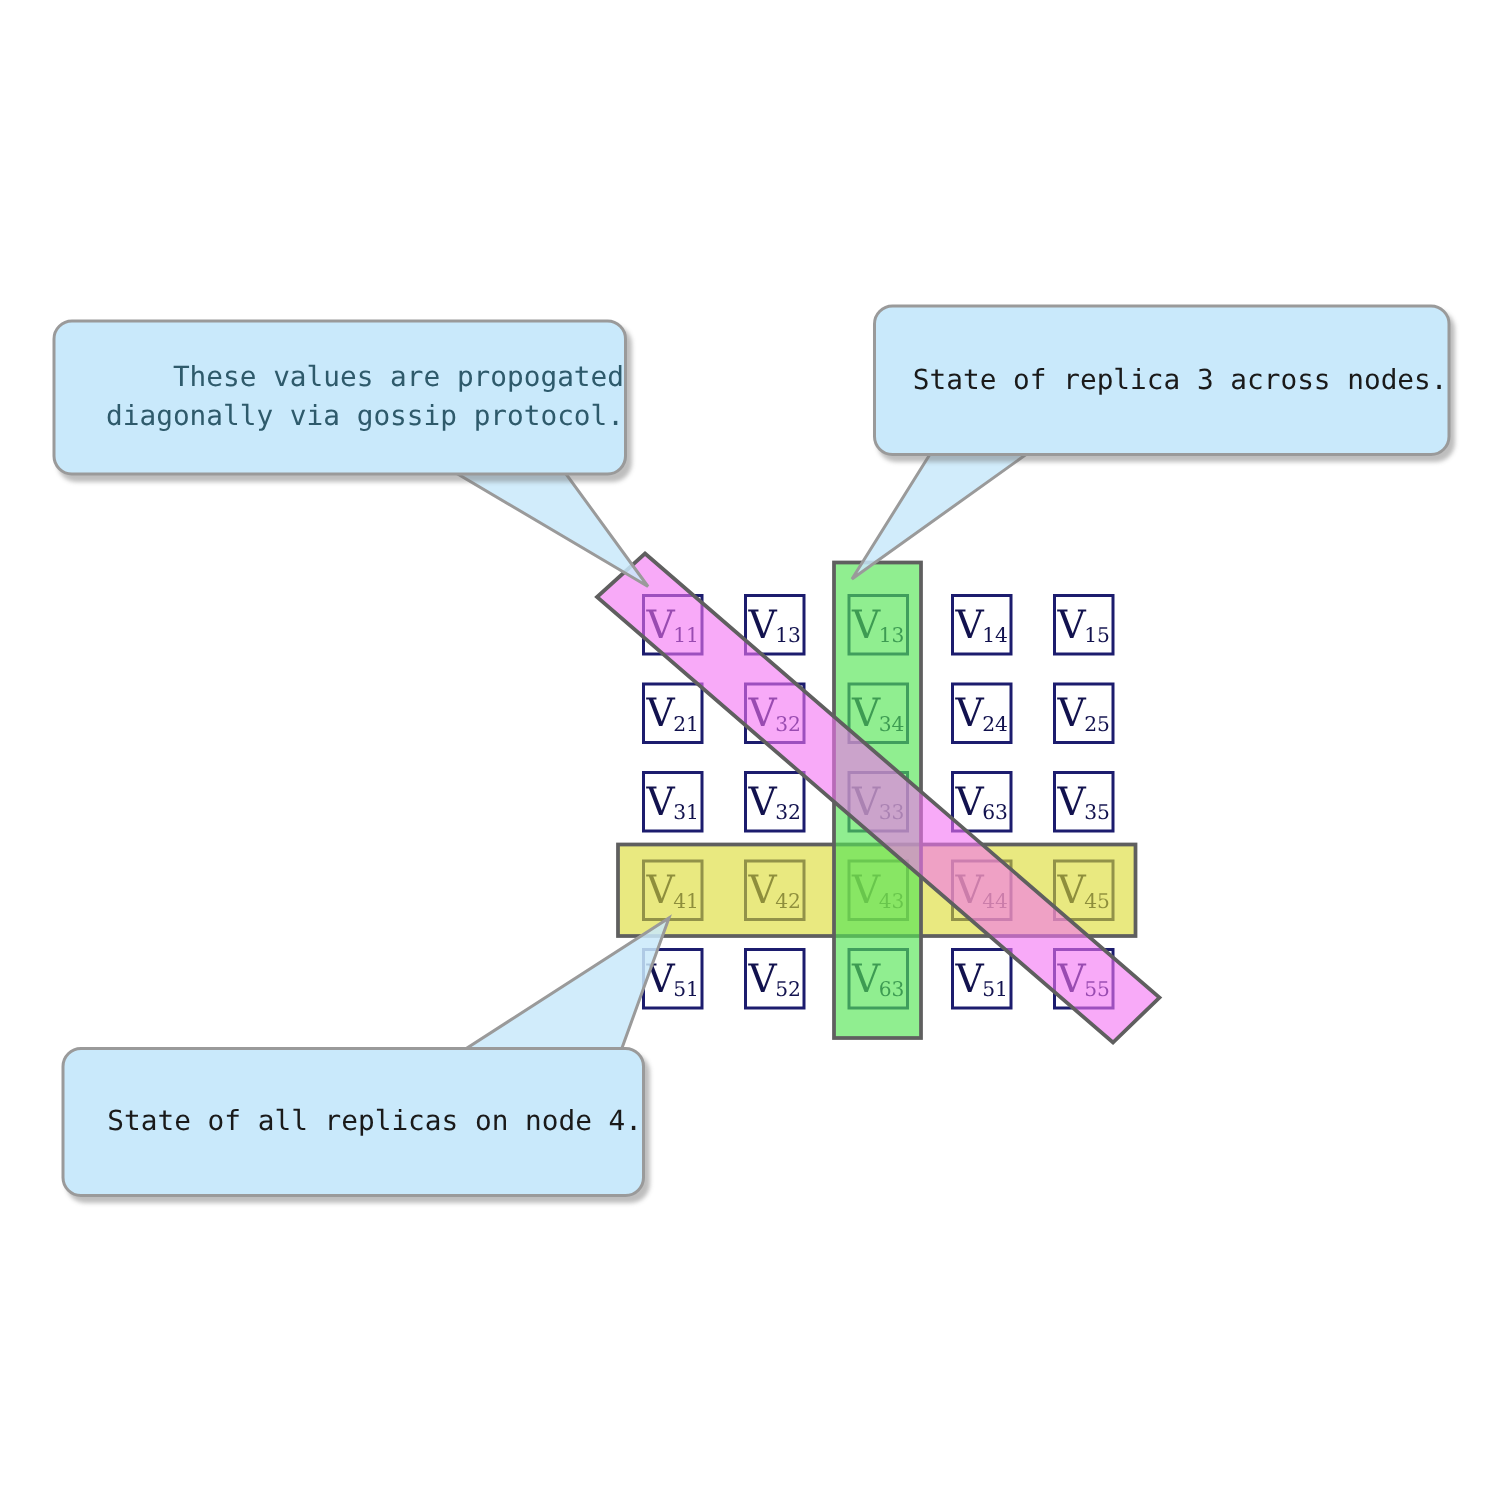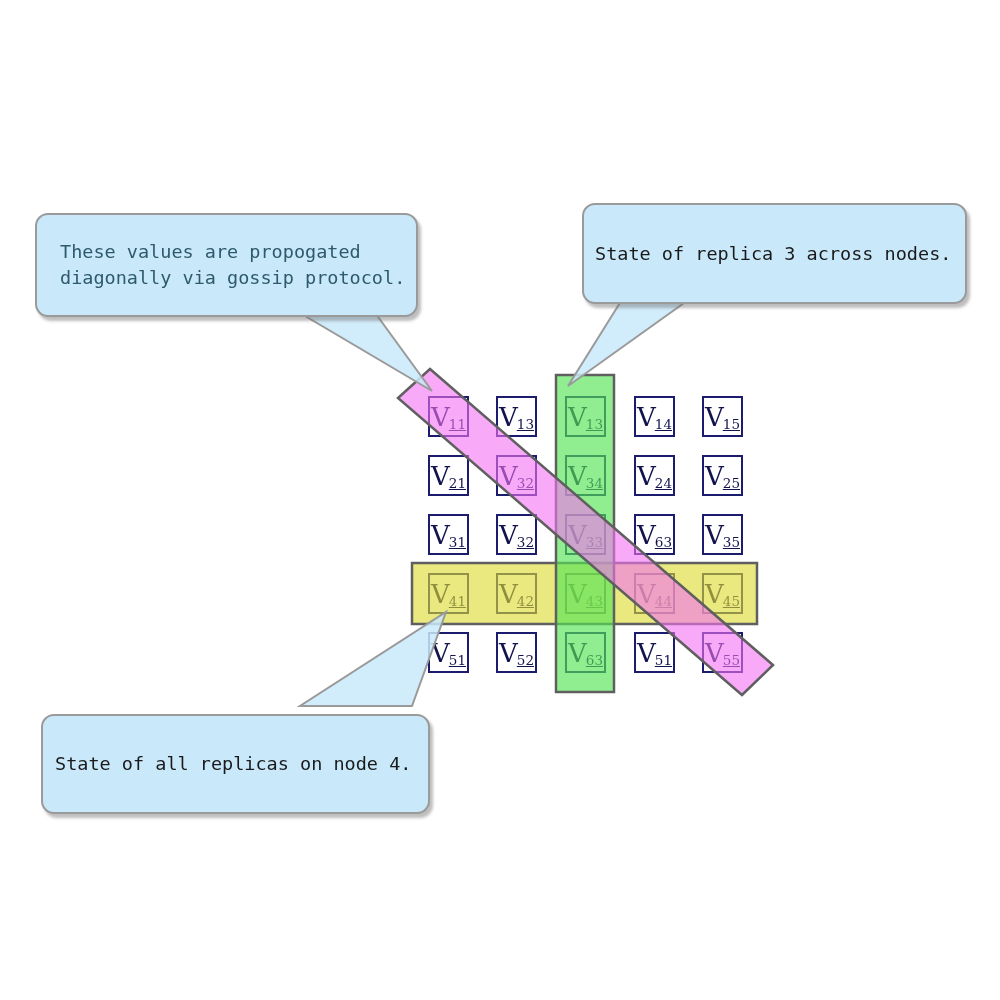--- a/index.html
+++ b/index.html
@@ -8,35 +8,35 @@
     font-family:"DejaVu Sans Mono", monospace;overflow:hidden;
   }
   
   .cell{
     position:absolute;width:41px;height:41px;box-sizing:border-box;
     border:2.5px solid #1c1c6e;background:#ffffff;
     display:flex;align-items:center;justify-content:center;
     font-family:"DejaVu Serif", serif;color:#12124e;
   }
   .vb{font-size:26px;line-height:1;}
-  .vs{font-size:13.5px;line-height:1;margin-left:-1px;transform:translateY(8px);text-decoration:underline;}
+  .vs{font-size:13.5px;line-height:1;margin-left:-1px;transform:translateY(8px);}
   
   .overlay{position:absolute;left:0;top:0;width:1000px;height:1000px;pointer-events:none;}
   
   .callout{
     position:absolute;box-sizing:border-box;
     background:#c9e9fb;border:2px solid #9a9a9a;border-radius:13px;
     box-shadow:3px 4px 3px rgba(110,110,110,0.45);
     display:flex;flex-direction:column;justify-content:center;
     font-size:18.5px;line-height:26px;white-space:pre;
   }
-  .callout .line{display:block;}
+  .callout .line{display:block;text-align:right;}
   #callout-gossip{left:35px;top:213px;width:383px;height:104px;padding-left:23px;color:#2e5a6b;}
   #callout-replica{left:582px;top:203px;width:385px;height:101px;padding-left:11px;color:#1a1a1a;}
-  #callout-node4{left:41px;top:698px;width:389px;height:100px;padding-left:12px;color:#1a1a1a;margin-top:16px;}
+  #callout-node4{left:41px;top:698px;width:389px;height:100px;padding-left:12px;color:#1a1a1a;}
 </style>
 </head>
 <body>
 
 <div class="stage">
 
   <div class="cell" style="left:428px;top:396px">
       <span class="vb">V</span>
       <span class="vs">11</span>
     </div>

